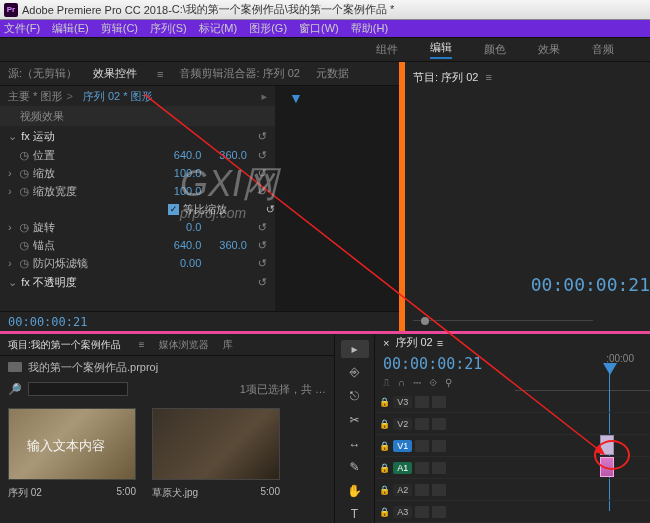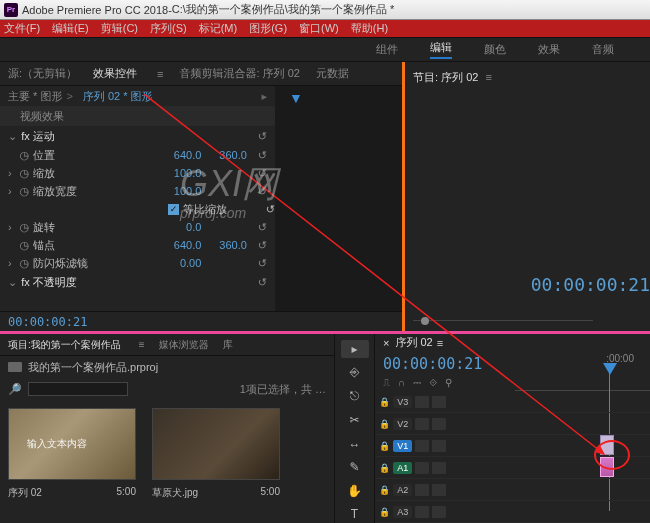--- a/index.html
+++ b/index.html
@@ -1,25 +1,25 @@
 <!DOCTYPE html>
 <html><head>
 <meta charset="utf-8">
 <style>
 * { margin: 0; padding: 0; box-sizing: border-box; font-family: "Microsoft YaHei", sans-serif; }
 body { width: 650px; height: 523px; background: #232323; color: #b8b8b8; font-size: 11px; overflow: hidden; position: relative; }
 .titlebar { height: 20px; background: linear-gradient(#f5f5f5,#dedede); display: flex; align-items: center; padding: 0 4px; color: #333; font-size: 11px; border-bottom: 1px solid #888; }
 .pr-icon { width: 14px; height: 14px; background: #2a0033; color: #d98aff; font-size: 8px; font-weight: bold; display: flex; align-items: center; justify-content: center; margin-right: 4px; border-radius: 2px; }
-.menubar { height: 18px; background: #b91c1c; display: flex; align-items: center; padding: 0 4px; border-bottom: 1px solid #111; }
+.menubar { height: 18px; background: #6d28d9; display: flex; align-items: center; padding: 0 4px; border-bottom: 1px solid #111; }
 .menubar span { margin-right: 12px; color: #ccc; cursor: default; }
 .workspace-tabs { height: 24px; display: flex; align-items: center; border-bottom: 1px solid #111; justify-content: flex-end; padding-right: 20px; }
 .workspace-tabs span { margin: 0 16px; color: #888; }
 .workspace-tabs .active { color: #ddd; border-bottom: 2px solid #2878c8; padding-bottom: 2px; }
 .main { display: flex; height: 269px; }
-.left-panel { width: 405px; border-right: 3px solid #f97316; display: flex; flex-direction: column; }
+.left-panel { width: 405px; border-right: 6px solid #f97316; display: flex; flex-direction: column; }
 .panel-tabs { height: 24px; display: flex; align-items: center; padding: 0 8px; border-bottom: 1px solid #111; }
 .panel-tabs span { margin-right: 16px; color: #888; }
 .panel-tabs .active { color: #ddd; }
 .hamburger { margin-left: 4px; color: #888; }
 .seq-header { height: 20px; display: flex; align-items: center; padding: 0 8px; color: #888; }
 .seq-header .link { color: #5a9fd4; margin-left: 6px; }
 .seq-header .arrow { margin-left: auto; color: #666; }
 .vh-row { height: 20px; display: flex; align-items: center; padding: 0 20px; color: #888; background: #2a2a2a; }
 .fx-group { height: 20px; display: flex; align-items: center; padding: 0 8px; }
 .fx-group .tw { color: #888; margin-right: 4px; }
@@ -50,21 +50,21 @@
 .proj-tabs { height: 22px; display: flex; align-items: center; padding: 0 8px; border-bottom: 1px solid #111; }
 .proj-tabs span { margin-right: 14px; color: #888; font-size: 10px; }
 .proj-tabs .active { color: #ddd; }
 .proj-head { height: 22px; display: flex; align-items: center; padding: 0 8px; color: #bbb; }
 .bin-icon { display: inline-block; width: 14px; height: 10px; background: #666; margin-right: 6px; border-radius: 1px; }
 .proj-search { height: 22px; display: flex; align-items: center; padding: 0 8px; color: #888; }
 .search-box { width: 100px; height: 14px; background: #1a1a1a; border: 1px solid #444; margin-right: auto; }
 .thumbs { display: flex; padding: 8px; gap: 16px; }
 .thumb { width: 128px; }
 .thumb .img { width: 128px; height: 72px; background: linear-gradient(135deg,#8a7a5a 0%,#a89878 40%,#6a5a3a 100%); border: 1px solid #444; position: relative; }
-.thumb .img .overlay-text { position: absolute; top: 28px; left: 18px; color: #fff; font-size: 10px; opacity: 0.9; }
+.thumb .img .overlay-text { position: absolute; top: 28px; left: 18px; color: #fff; font-size: 13px; opacity: 0.9; }
 .thumb .img.dark { background: linear-gradient(135deg,#3a3228 0%,#5a4a38 60%,#2a2218 100%); }
 .thumb .meta { display: flex; justify-content: space-between; color: #bbb; margin-top: 6px; font-size: 10px; }
 .tools { width: 40px; background: #232323; border-right: 1px solid #111; display: flex; flex-direction: column; align-items: center; padding-top: 6px; gap: 6px; }
 .tool { width: 28px; height: 20px; display: flex; align-items: center; justify-content: center; color: #bbb; font-size: 12px; border-radius: 2px; }
 .tool.sel { background: #3a3a3a; }
 .timeline-panel { flex: 1; display: flex; flex-direction: column; position: relative; }
 .tl-tabs { height: 22px; display: flex; align-items: center; padding: 0 8px; }
 .tl-tabs span { color: #ddd; }
 .tl-header { height: 40px; display: flex; }
 .tl-head-left { width: 140px; padding: 4px 8px; }

